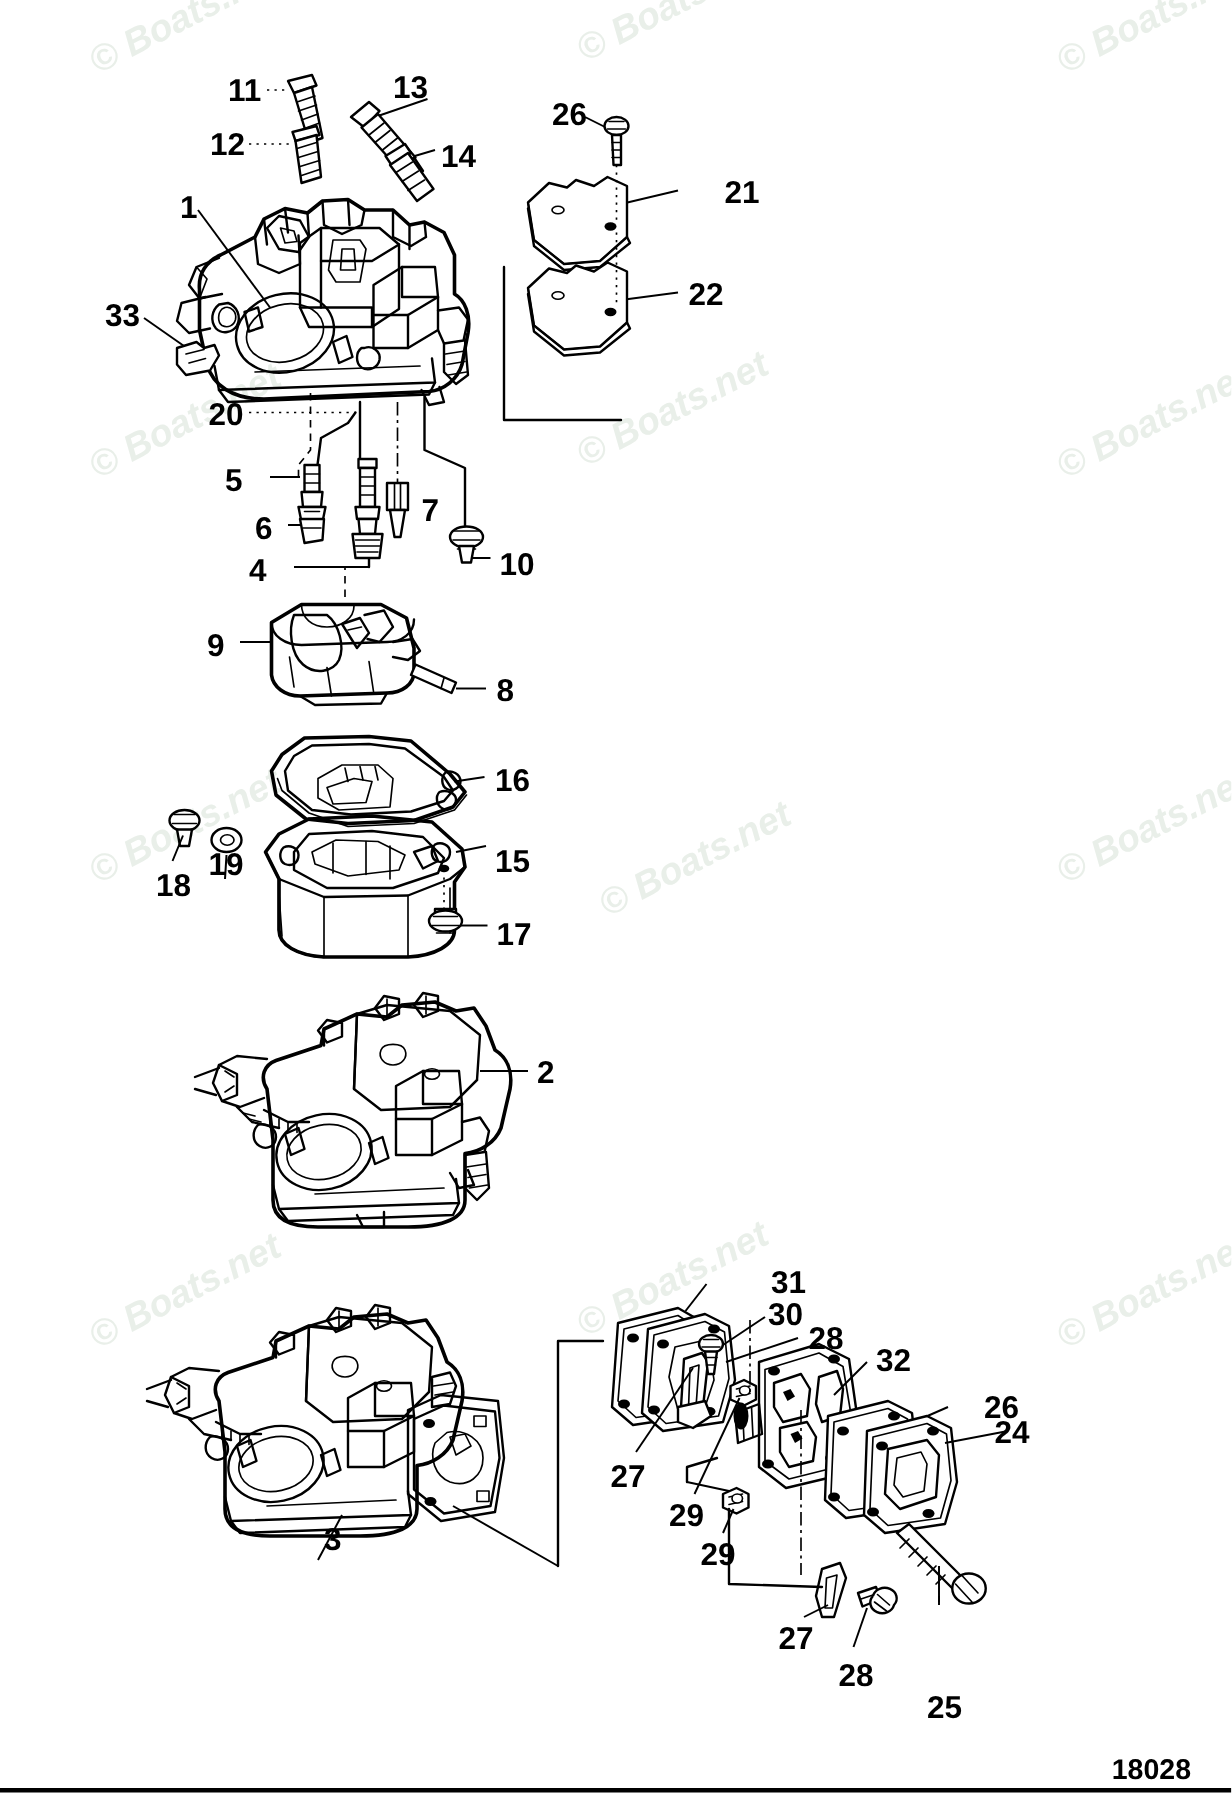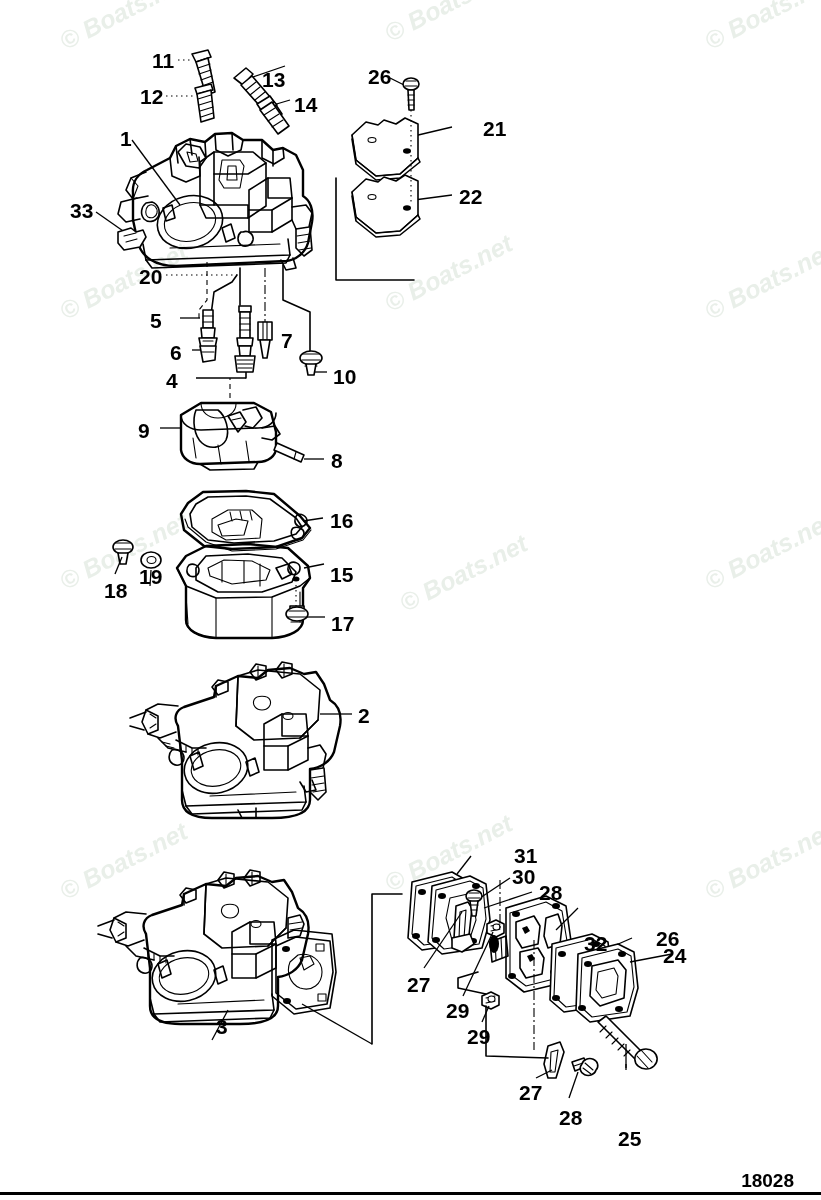--- a/index.html
+++ b/index.html
@@ -622,21 +622,21 @@
     <path class="dd" d="M534,940 L534,1050"></path>
     <path class="dd" d="M500,880 L500,930"></path>
 
   </svg>
   </div>
 
   <div id="diagram-id">18028</div>
   <div id="bottom-rule"></div>
 
 <div class="callout" style="left: 152px; top: 50px;">11</div>
-    <div class="callout" style="left: 262px; top: 69px;">13</div>
+    <div class="callout" style="left: 262px; top: 48px;">13</div>
     <div class="callout" style="left: 140px; top: 86px;">12</div>
     <div class="callout" style="left: 294px; top: 94px;">14</div>
     <div class="callout" style="left: 368px; top: 66px;">26</div>
     <div class="callout" style="left: 459px; top: 118px; margin-left: 24px;">21</div>
     <div class="callout" style="left: 120px; top: 128px;">1</div>
     <div class="callout" style="left: 459px; top: 186px;">22</div>
     <div class="callout" style="left: 70px; top: 200px;">33</div>
     <div class="callout" style="left: 139px; top: 266px;">20</div>
     <div class="callout" style="left: 150px; top: 310px;">5</div>
     <div class="callout" style="left: 281px; top: 330px;">7</div>
@@ -647,21 +647,21 @@
     <div class="callout" style="left: 331px; top: 450px;">8</div>
     <div class="callout" style="left: 330px; top: 510px;">16</div>
     <div class="callout" style="left: 330px; top: 564px;">15</div>
     <div class="callout" style="left: 104px; top: 580px;">18</div>
     <div class="callout" style="left: 139px; top: 566px;">19</div>
     <div class="callout" style="left: 331px; top: 613px;">17</div>
     <div class="callout" style="left: 358px; top: 705px;">2</div>
     <div class="callout" style="left: 478px; top: 845px; margin-left: 36px;">31</div>
     <div class="callout" style="left: 512px; top: 866px;">30</div>
     <div class="callout" style="left: 539px; top: 882px;">28</div>
-    <div class="callout" style="left: 584px; top: 897px; margin-top: 36px;">32</div>
+    <div class="callout" style="left: 584px; top: 897px;">32</div>
     <div class="callout" style="left: 656px; top: 928px;">26</div>
     <div class="callout" style="left: 663px; top: 945px;">24</div>
     <div class="callout" style="left: 407px; top: 974px;">27</div>
     <div class="callout" style="left: 446px; top: 1000px;">29</div>
     <div class="callout" style="left: 467px; top: 1026px;">29</div>
     <div class="callout" style="left: 216px; top: 1016px;">3</div>
     <div class="callout" style="left: 519px; top: 1082px;">27</div>
     <div class="callout" style="left: 618px; top: 1080px; margin-top: 48px;">25</div>
     <div class="callout" style="left: 559px; top: 1107px;">28</div>
   </div>

